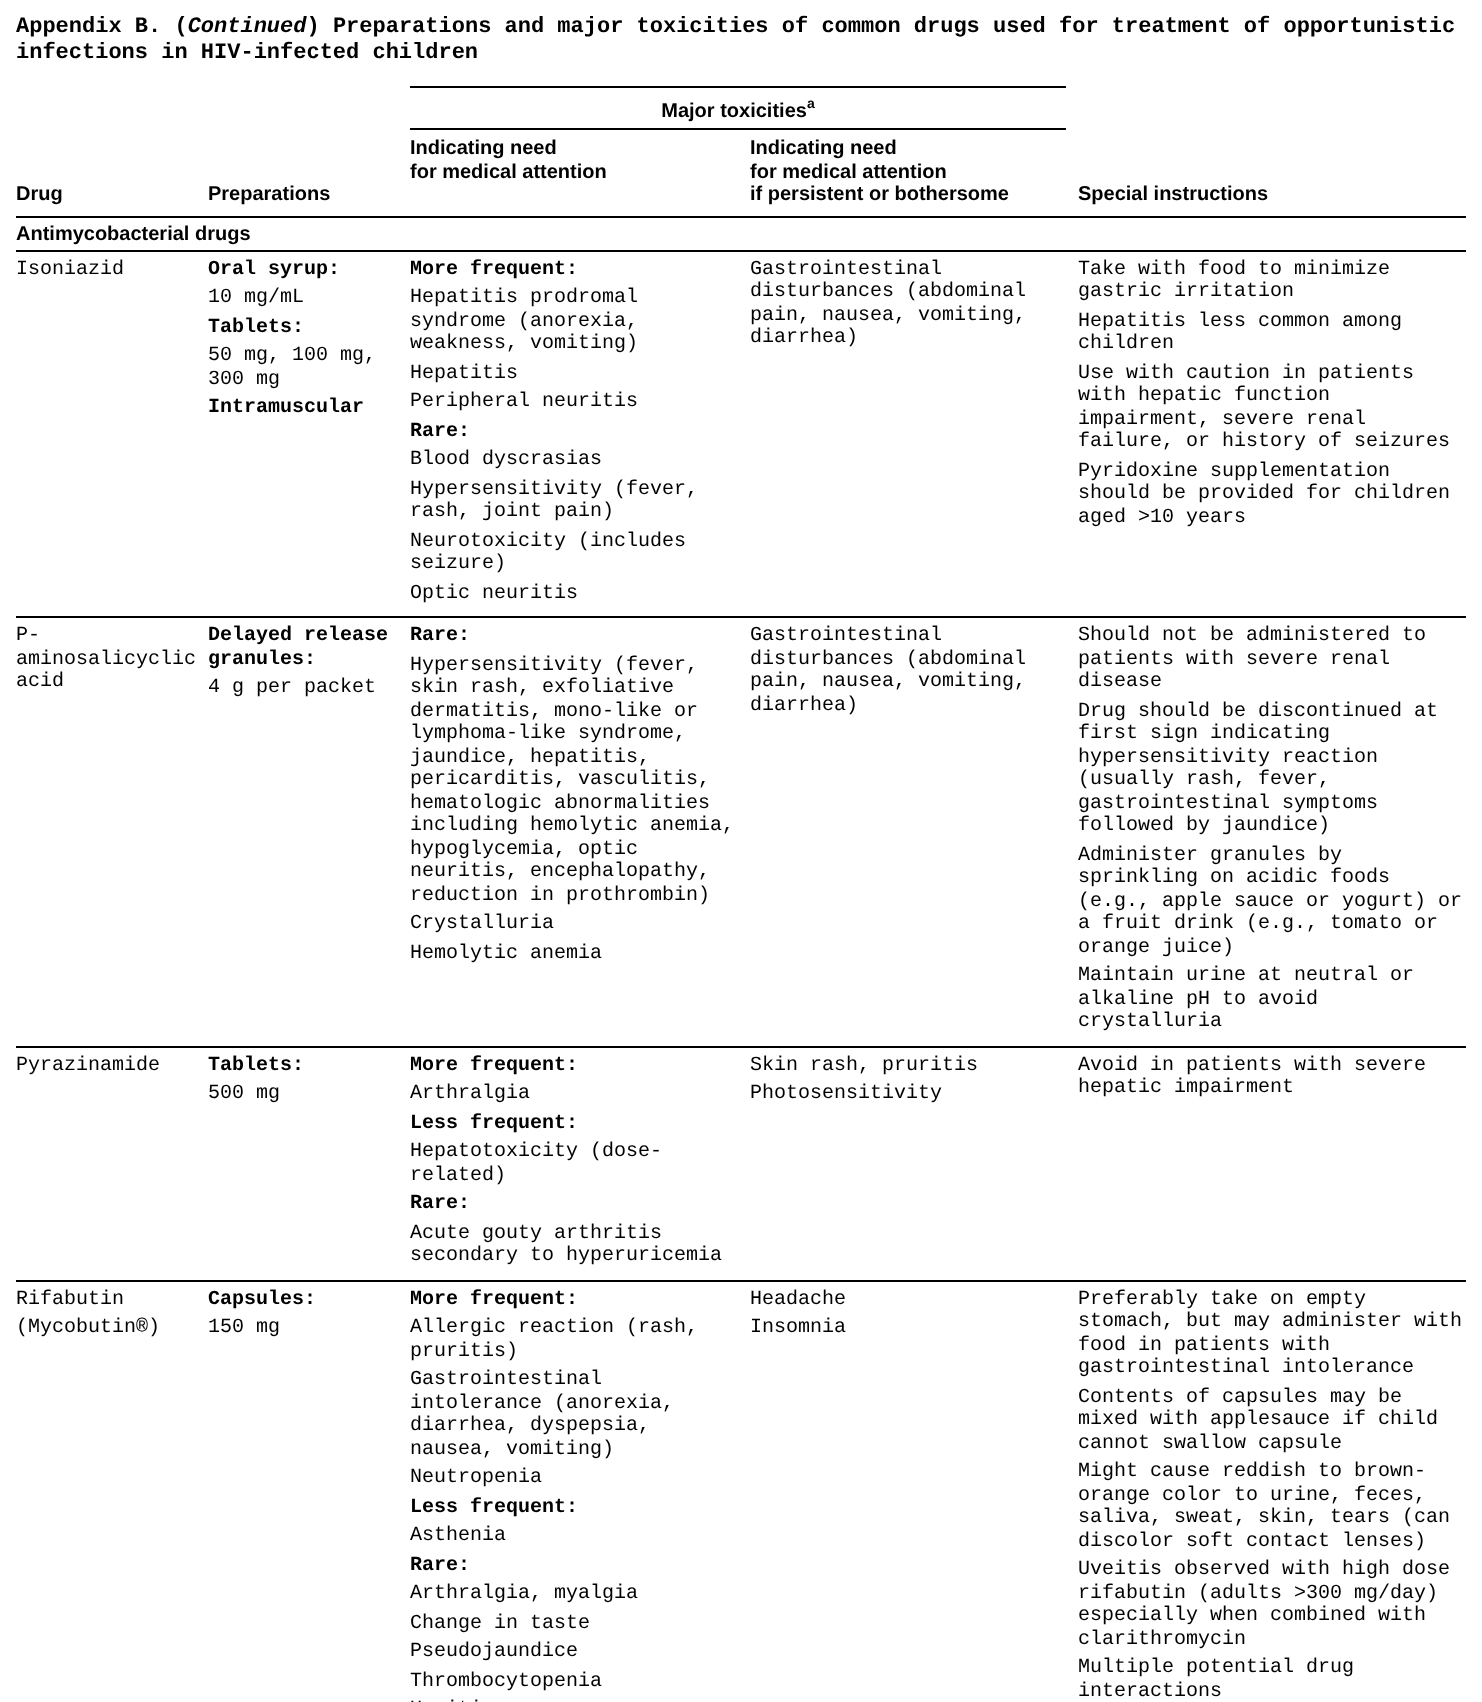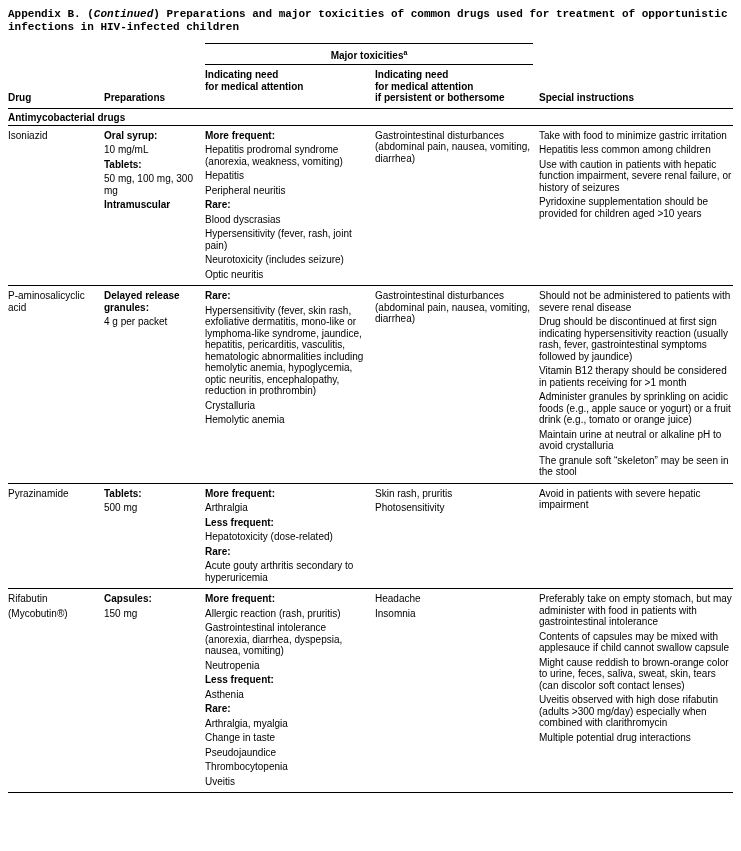--- a/index.html
+++ b/index.html
@@ -16,21 +16,21 @@
   .center { text-align: left; }
 
   .toxgroup { grid-column: 3 / span 2; }
   .toxtitle { text-align: center; font-size: 10px; line-height: 12px; font-weight: bold;
               border-top: 1px solid #000; border-bottom: 1px solid #000; padding: 3px 0 2px 0; }
   .toxtitle sup { font-size: 7px; }
   .subgrid { display: grid; grid-template-columns: 164px 158px; column-gap: 6px; padding-top: 4px; }
 
   .section-row { font-size: 10px; font-weight: bold; padding: 3px 0 2px 0; border-bottom: 1px solid #000; }
 
-  .drug-row { padding: 4px 0 2px 0; border-bottom: 1px solid #000; align-items: start; }
+  .drug-row { padding: 4px 0 2px 0; border-bottom: 1px solid #000; align-items: start; font-family: Liberation Mono, monospace; }
   .cell { font-size: 10px; line-height: 11.5px; }
   .para { margin-bottom: 3px; }
   .para.bold { font-weight: bold; }
 </style>
 </head>
 <body>
 
 <div class="page">
 
   <div class="title"><span>Appendix B. (</span><span class="ital">Continued</span><span>) Preparations and major toxicities of common drugs used for treatment of opportunistic infections in HIV-infected children</span></div>
@@ -99,24 +99,22 @@
           <div class="para">Hypersensitivity (fever, skin rash, exfoliative dermatitis, mono-like or lymphoma-like syndrome, jaundice, hepatitis, pericarditis, vasculitis, hematologic abnormalities including hemolytic anemia, hypoglycemia, optic neuritis, encephalopathy, reduction in prothrombin)</div>
           <div class="para">Crystalluria</div>
           <div class="para">Hemolytic anemia</div>
         </div>
         <div class="cell">
           <div class="para">Gastrointestinal disturbances (abdominal pain, nausea, vomiting, diarrhea)</div>
         </div>
         <div class="cell">
           <div class="para">Should not be administered to patients with severe renal disease</div>
           <div class="para">Drug should be discontinued at first sign indicating hypersensitivity reaction (usually rash, fever, gastrointestinal symptoms followed by jaundice)</div>
-          <div class="para">Vitamin B12 therapy should be considered in patients receiving for &gt;1 month</div>
           <div class="para">Administer granules by sprinkling on acidic foods (e.g., apple sauce or yogurt) or a fruit drink (e.g., tomato or orange juice)</div>
           <div class="para">Maintain urine at neutral or alkaline pH to avoid crystalluria</div>
-          <div class="para">The granule soft “skeleton” may be seen in the stool</div>
         </div>
       </div>
       <div class="grid drug-row">
         <div class="cell">
           <div class="para">Pyrazinamide</div>
         </div>
         <div class="cell">
           <div class="para bold">Tablets:</div>
           <div class="para">500 mg</div>
         </div>

